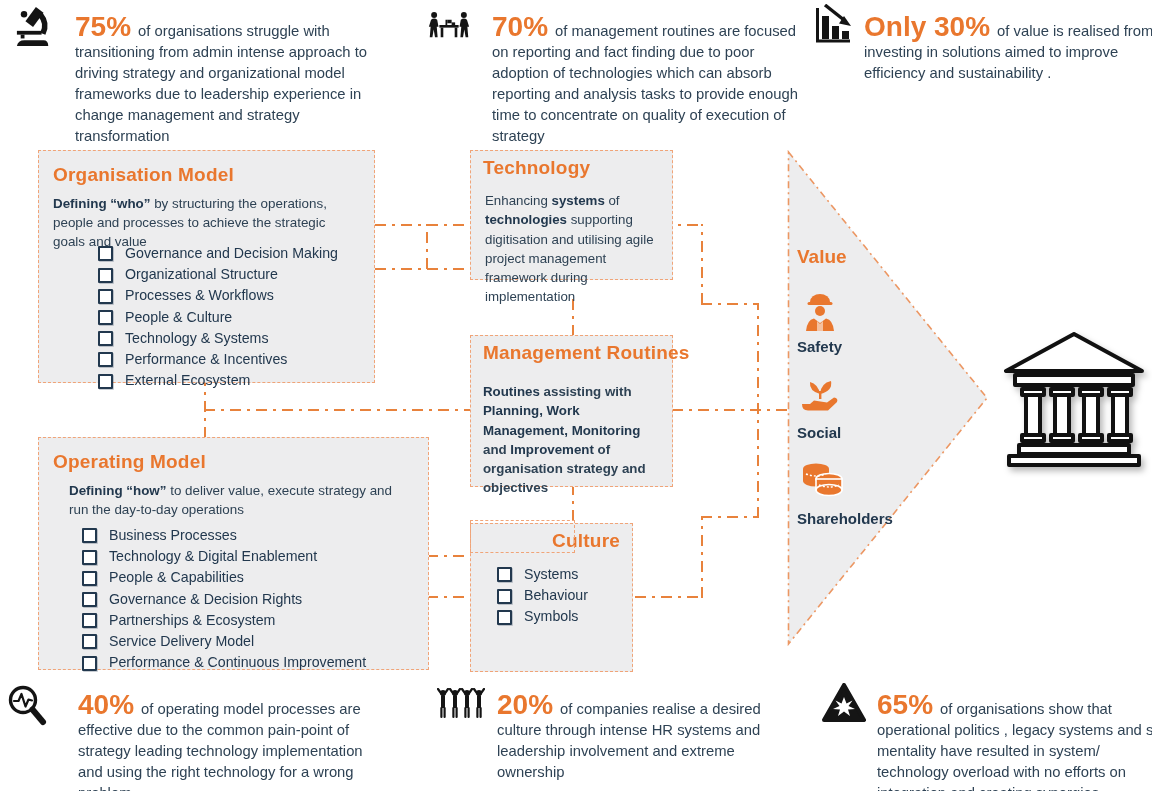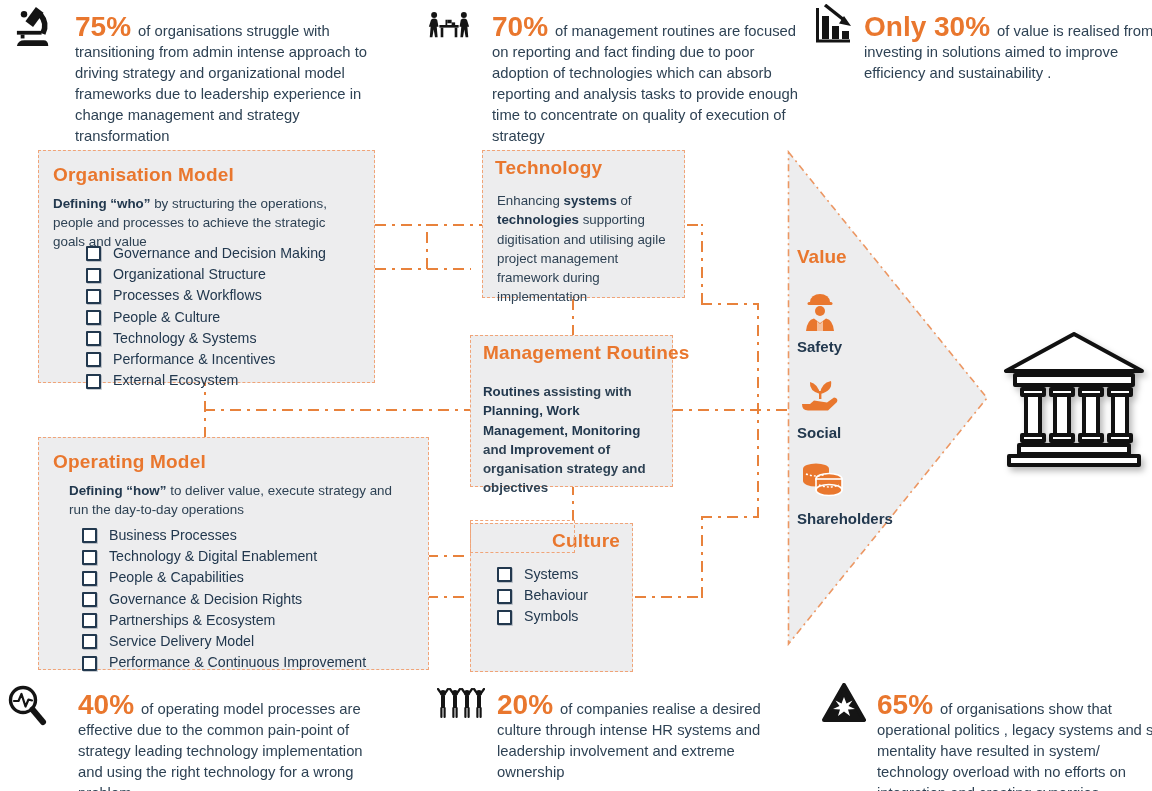--- a/index.html
+++ b/index.html
@@ -96,21 +96,21 @@
     </svg>
   </span>
   <div class="stat" style="left:864px;top:13px;width:292px;">
     <span class="num">Only 30%</span><span>of value is realised from investing in solutions aimed to improve efficiency and sustainability .</span>
   </div>
 
   <section class="panel" style="left:38px;top:150px;width:337px;height:233px;padding:13px 14px;">
     <h2>Organisation Model</h2>
     <p class="sub"><b>Defining “who”</b><span> by structuring the operations, people and processes to achieve the strategic goals and value</span></p>
   </section>
-  <div class="checklist" style="left:86px;top:246px;z-index:3;text-align:center;">
+  <div class="checklist" style="left:98px;top:246px;z-index:3;text-align:center;">
       <div class="check-item">
         <span class="checkbox"></span>
         <span class="check-label">Governance and Decision Making</span>
       </div>
       <div class="check-item">
         <span class="checkbox"></span>
         <span class="check-label">Organizational Structure</span>
       </div>
       <div class="check-item">
         <span class="checkbox"></span>
@@ -127,21 +127,21 @@
       <div class="check-item">
         <span class="checkbox"></span>
         <span class="check-label">Performance &amp; Incentives</span>
       </div>
       <div class="check-item">
         <span class="checkbox"></span>
         <span class="check-label">External Ecosystem</span>
       </div>
     </div>
 
-  <section class="panel" style="left:482px;top:150px;width:203px;height:148px;padding:6px 12px;">
+  <section class="panel" style="left:470px;top:150px;width:203px;height:130px;padding:6px 12px;">
     <h2>Technology</h2>
     <p class="body" style="margin-left:2px;width:172px;"><span>Enhancing </span><b>systems</b><span> of </span><b>technologies</b><span> supporting digitisation and utilising agile project management framework during implementation</span></p>
   </section>
 
   <section class="panel" style="left:470px;top:335px;width:203px;height:152px;padding:6px 12px;">
     <h2>Management Routines</h2>
     <p class="body" style="margin-top:18px;width:176px;font-weight:bold;"><b>Routines</b><span> assisting with </span><b>Planning, Work Management, Monitoring</b><span> and </span><b>Improvement</b><span> of organisation strategy and objectives</span></p>
   </section>
 
   <section class="panel" style="left:38px;top:437px;width:391px;height:233px;padding:13px 14px;">

